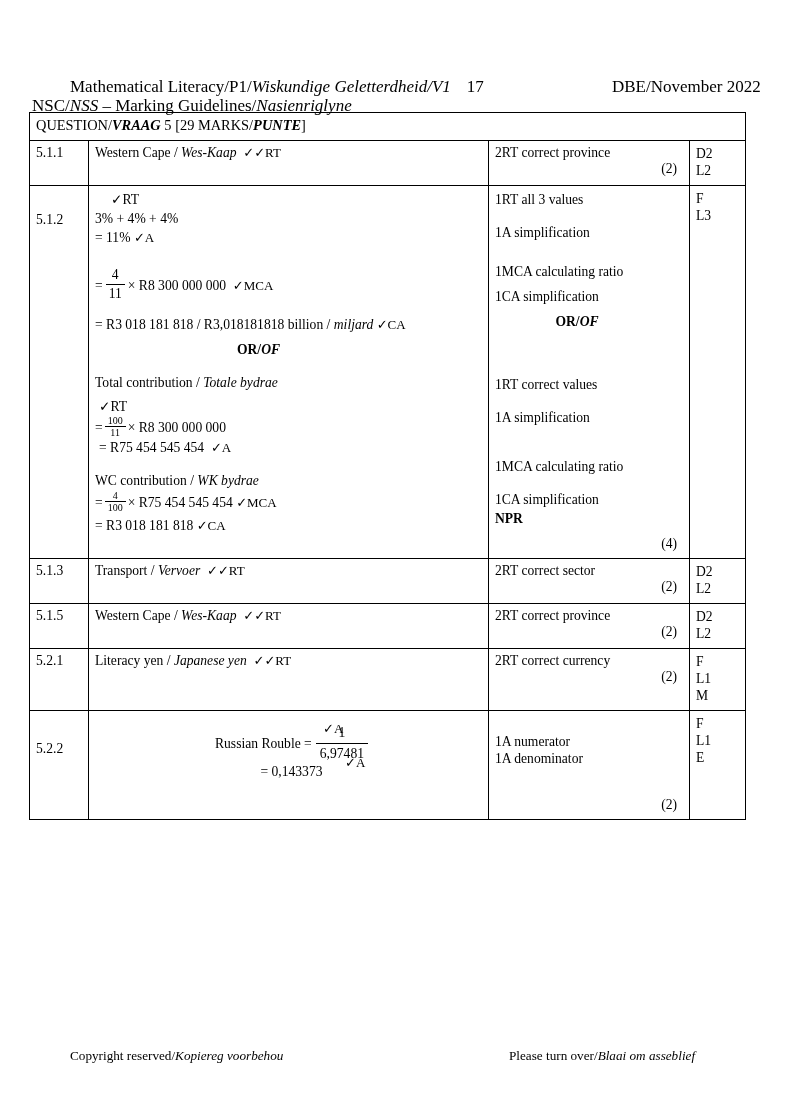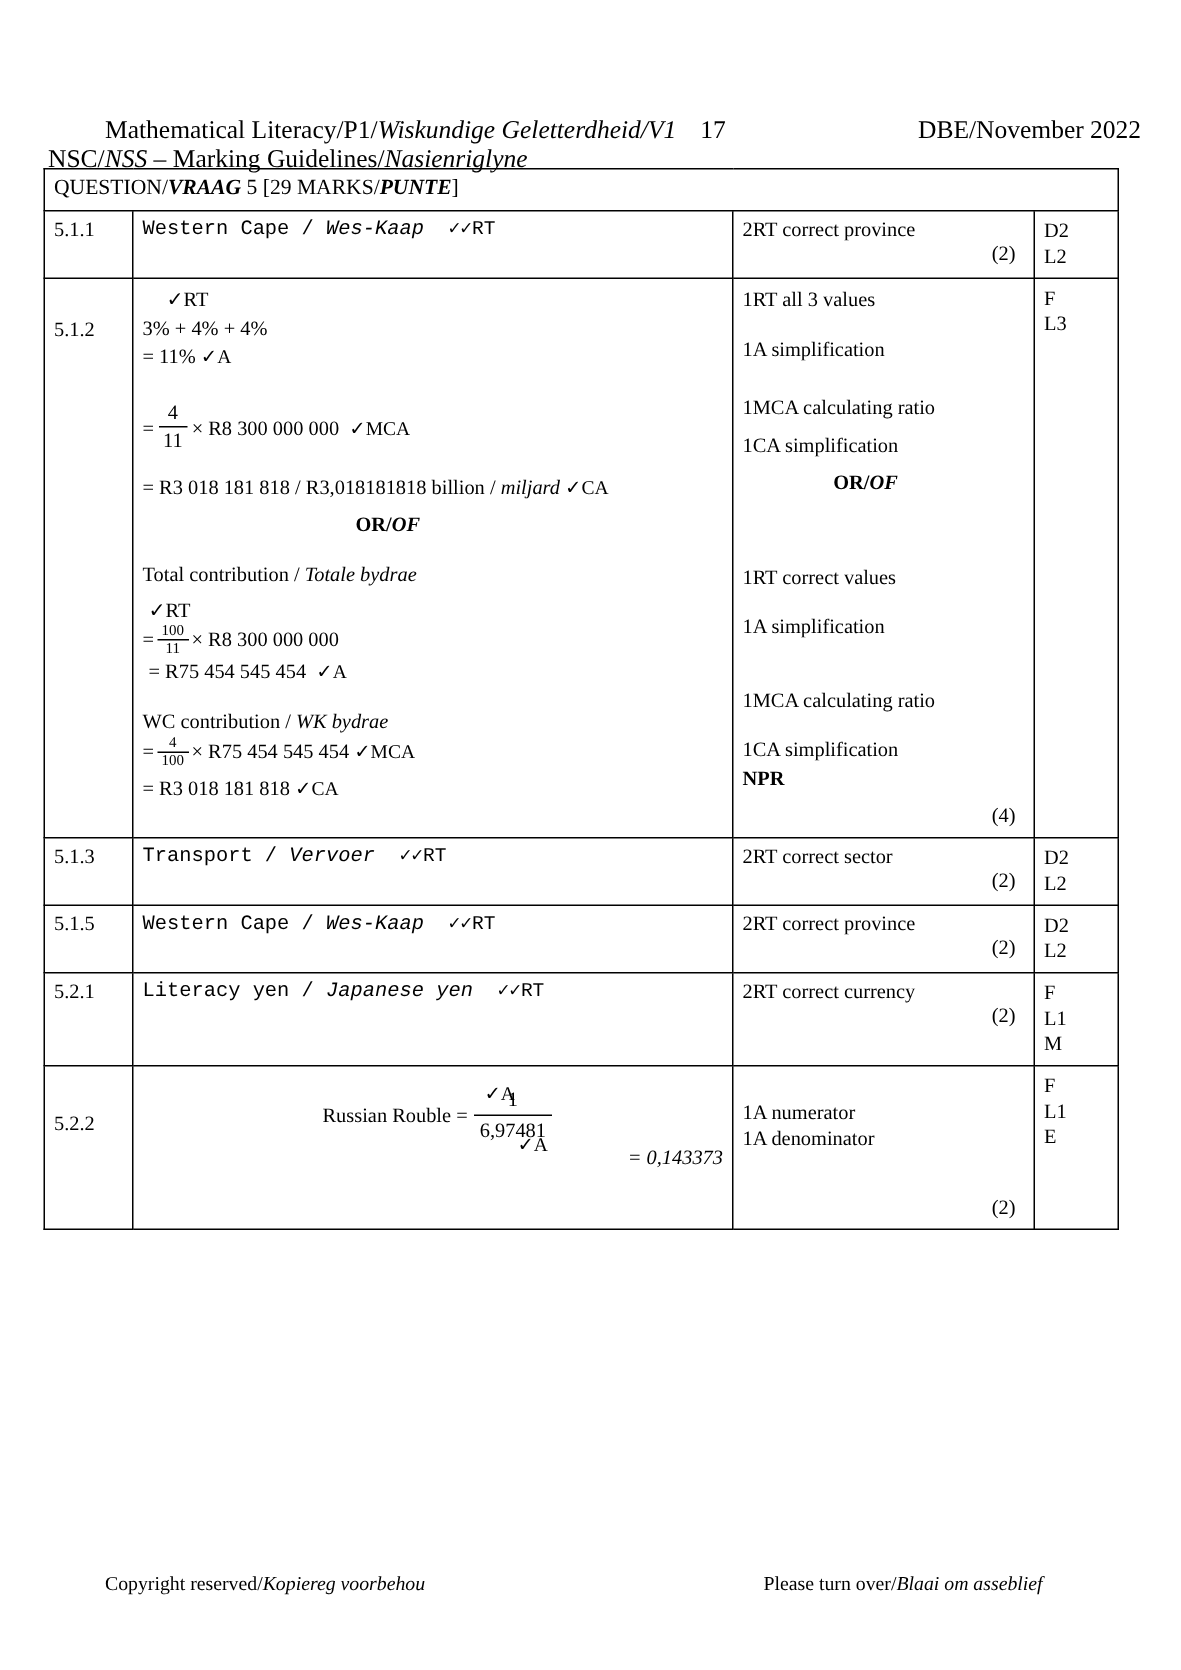--- a/index.html
+++ b/index.html
@@ -91,21 +91,20 @@
     font-size: 14.2px;
     padding: 2px 6px 3px 6px;
   }
 
   .qv {
     font-size: 13.6px;
     padding-left: 8px;
   }
   .cell-mid { 
     padding-top: 16px;
-    font-family: Liberation Mono, monospace;
   }
   .cell-mid-qv {
     padding-top: 26px;
   }
   .cell-mid-exp {
     padding-top: 16px;
   }
   .tl {
     font-size: 13.6px;
     line-height: 17px;
@@ -200,24 +199,23 @@
     top: 6px;
     font-size: 13px;
   }
   .chk-bot {
     position: absolute;
     left: 250px;
     top: 40px;
     font-size: 13px;
   }
   .rouble-row2 {
-    text-align: right;
+    text-align: center;
     padding-left: 6px;
     padding-top: 2px;
-    font-style: italic;
   }
 
   
   .footer {
     position: absolute;
     left: 0;
     top: 1048px;
     width: 787px;
     font-size: 13.2px;
   }

